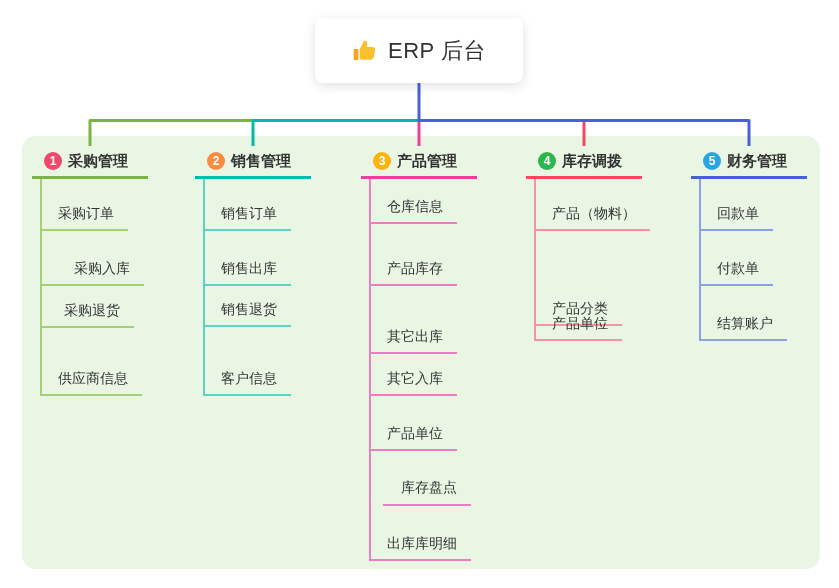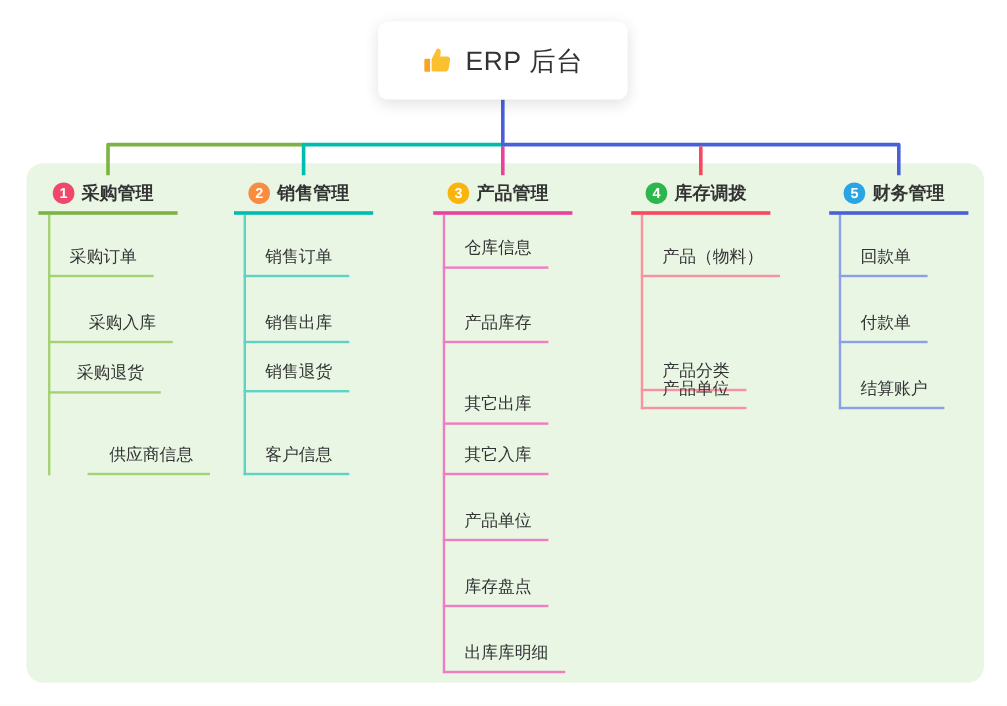--- a/index.html
+++ b/index.html
@@ -59,21 +59,21 @@
   </div>
       <div class="child" style="left: 40px; top: 203px; border-bottom-color: rgb(163, 209, 115);">
     <span>采购订单</span>
   </div>
       <div class="child" style="left: 40px; top: 258px; border-bottom-color: rgb(163, 209, 115); padding-left: 34px;">
     <span>采购入库</span>
   </div>
       <div class="child" style="left: 40px; top: 300px; border-bottom-color: rgb(163, 209, 115); padding-left: 24px;">
     <span>采购退货</span>
   </div>
-      <div class="child" style="left: 40px; top: 368px; border-bottom-color: rgb(163, 209, 115); margin-left: 33px;">
+      <div class="child" style="left: 40px; top: 368px; border-bottom-color: rgb(163, 209, 115);">
     <span>供应商信息</span>
   </div>
       <div class="branch" style="left: 195px; top: 146px; width: 116px; border-bottom-color: rgb(0, 188, 174);">
     <span class="badge" style="background: rgb(249, 140, 62);">2</span>
     <span class="branch-label">销售管理</span>
   </div>
       <div class="child" style="left: 203px; top: 203px; border-bottom-color: rgb(94, 210, 197);">
     <span>销售订单</span>
   </div>
       <div class="child" style="left: 203px; top: 258px; border-bottom-color: rgb(94, 210, 197);">
@@ -97,21 +97,21 @@
   </div>
       <div class="child" style="left: 369px; top: 313px; border-bottom-color: rgb(240, 124, 195); margin-top: 13px;">
     <span>其它出库</span>
   </div>
       <div class="child" style="left: 369px; top: 368px; border-bottom-color: rgb(240, 124, 195);">
     <span>其它入库</span>
   </div>
       <div class="child" style="left: 369px; top: 423px; border-bottom-color: rgb(240, 124, 195);">
     <span>产品单位</span>
   </div>
-      <div class="child" style="left: 369px; top: 478px; border-bottom-color: rgb(240, 124, 195);">
+      <div class="child" style="left: 383px; top: 478px; border-bottom-color: rgb(240, 124, 195); font-family: Liberation Mono, monospace;">
     <span>库存盘点</span>
   </div>
       <div class="child" style="left: 369px; top: 533px; border-bottom-color: rgb(240, 124, 195);">
     <span>出库库明细</span>
   </div>
       <div class="branch" style="left: 526px; top: 146px; width: 116px; border-bottom-color: rgb(247, 72, 95);">
     <span class="badge" style="background: rgb(46, 182, 78);">4</span>
     <span class="branch-label">库存调拨</span>
   </div>
       <div class="child" style="left: 534px; top: 203px; border-bottom-color: rgb(249, 146, 159);">

